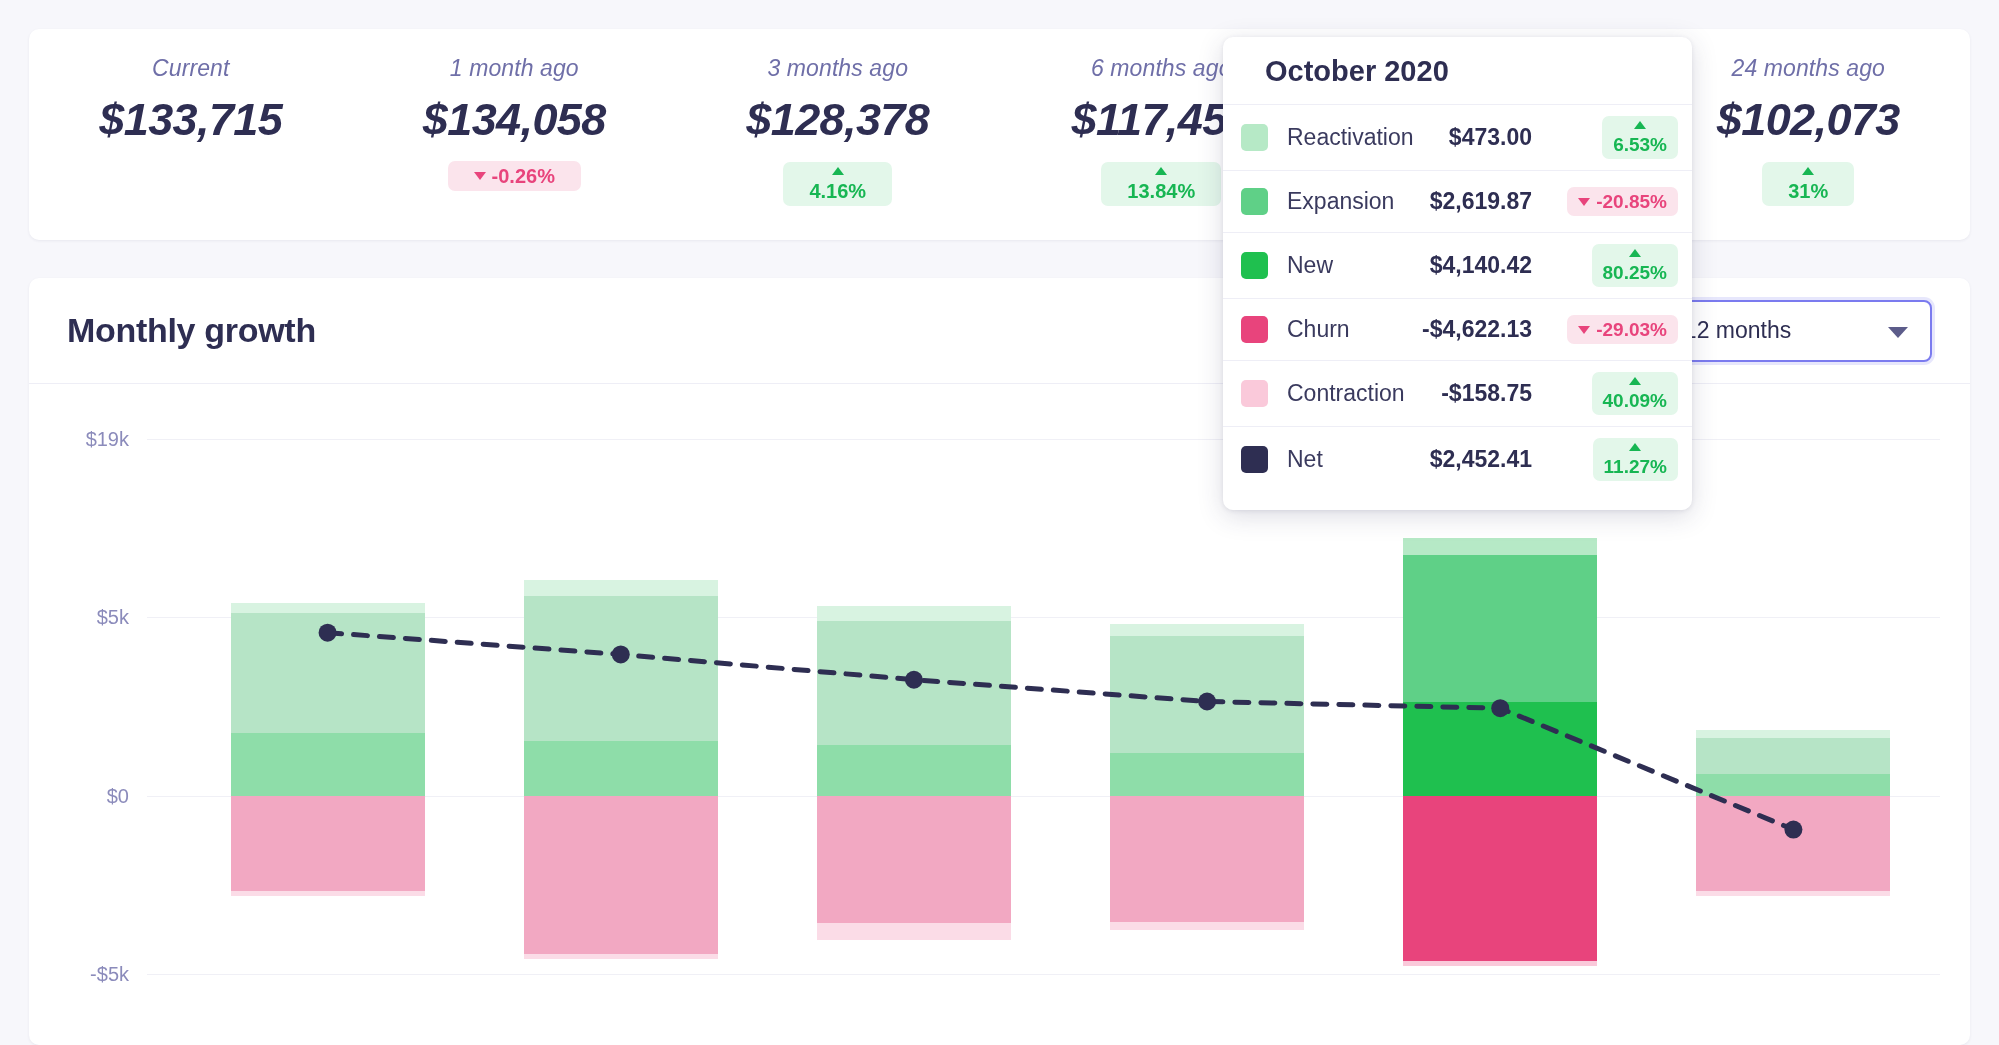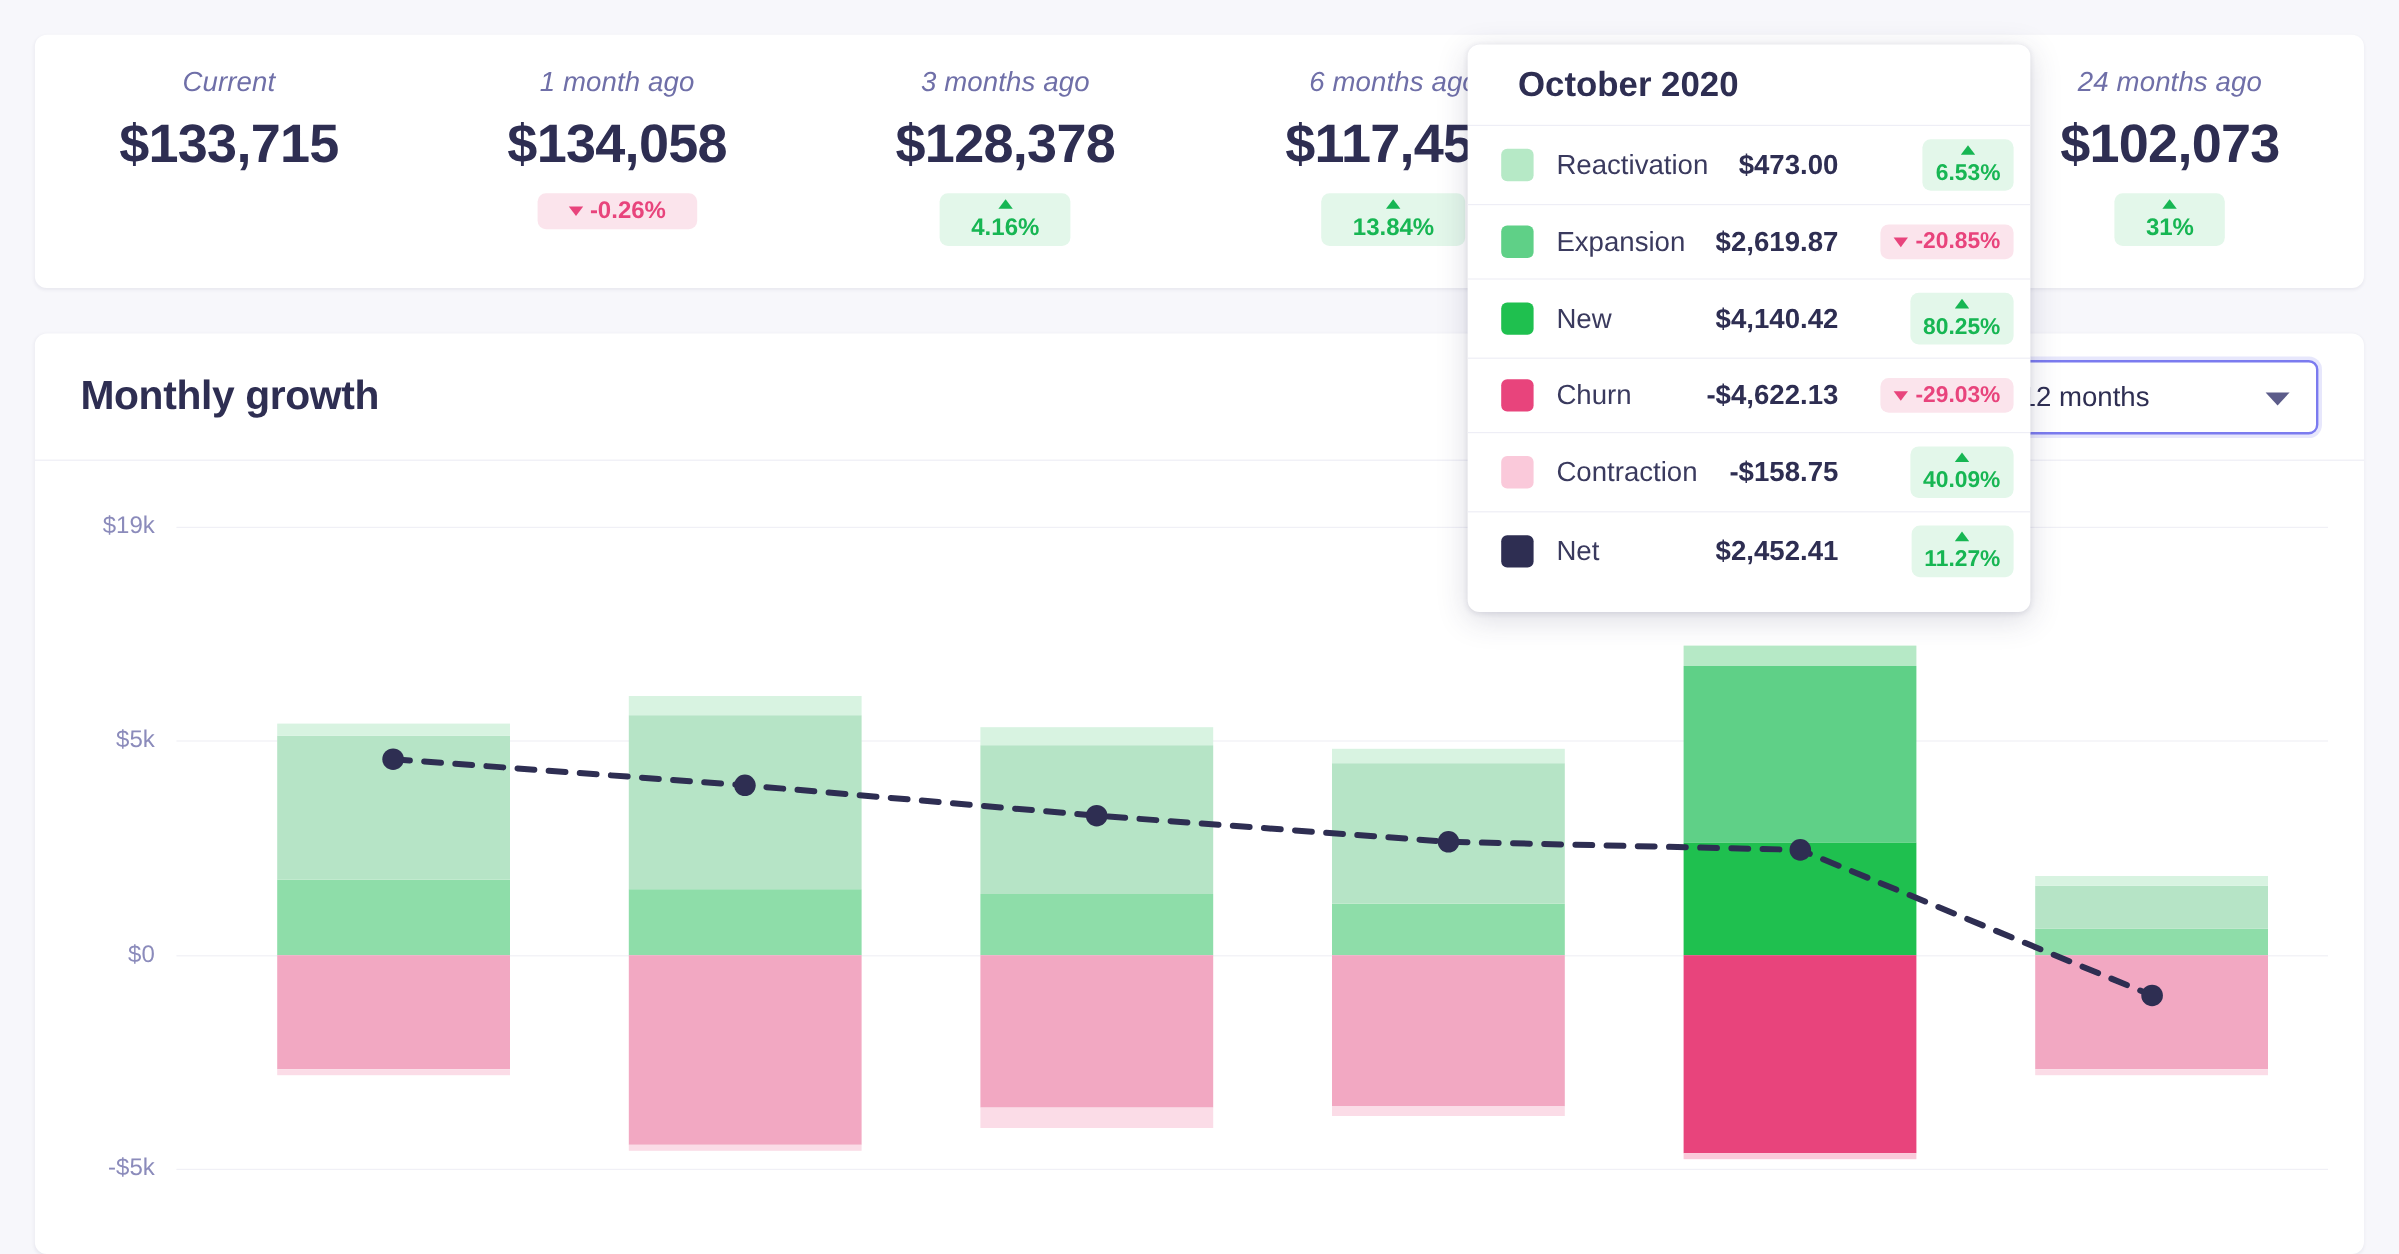--- a/index.html
+++ b/index.html
@@ -19,21 +19,21 @@
     box-shadow: 0 1px 3px rgba(40,40,80,0.07);
     display: flex; align-items: flex-start;
   }
   .kpi { flex: 1 1 0; text-align: center; padding-top: 27px; }
   .kpi-label {
     font-size: 23px; color: #6f6fa8; letter-spacing: .1px;
     line-height: 1.1; white-space: nowrap; font-style: italic;
   }
   .kpi-value {
     font-size: 45px; font-weight: 700; color: #2e2e52;
-    letter-spacing: -.6px; margin-top: 13px; white-space: nowrap;
+    letter-spacing: -.6px; margin-top: 13px; white-space: nowrap; font-style: italic;
   }
   .kpi-delta-wrap { margin-top: 15px; height: 34px; }
   .pill {
     display: inline-flex; align-items: center; gap: 6px;
     padding: 5px 26px; border-radius: 7px;
     font-size: 20px; font-weight: 700; line-height: 1;
     white-space: nowrap;
   }
   .pill.up   { background: #e3f7ea; color: #17b653; flex-direction: column; }
   .pill.down { background: #fbe4ec; color: #e8447c; }
@@ -84,21 +84,21 @@
   .tooltip {
     position: absolute; left: 1223px; top: 37px;
     width: 469px;
     background: #ffffff; border-radius: 10px;
     box-shadow: 0 6px 26px rgba(45,45,90,.17), 0 1px 4px rgba(45,45,90,.10);
     overflow: hidden; z-index: 50;
   }
   .tt-head { padding: 18px 42px 16px; font-size: 29px; font-weight: 700; color: #2e2e52; }
   .tt-row {
     display: flex; align-items: center;
-    padding: 11px 14px 11px 28px; border-top: 1px solid #eeeef6;
+    padding: 11px 14px 11px 18px; border-top: 1px solid #eeeef6;
     min-height: 62px;
   }
   .swatch { width: 27px; height: 27px; border-radius: 5px; flex: 0 0 auto; }
   .tt-label { font-size: 23px; color: #3a3a5e; margin-left: 19px; flex: 1 1 auto; white-space: nowrap; }
   .tt-amount { font-size: 23px; font-weight: 700; color: #2e2e52; white-space: nowrap; text-align: right; }
   .tt-pill-cell { width: 132px; display: flex; justify-content: flex-end; margin-left: 14px; }
   .tt-pill { font-size: 19px; padding: 5px 11px; }
   .tt-foot { height: 18px; }
 </style>
 </head>

